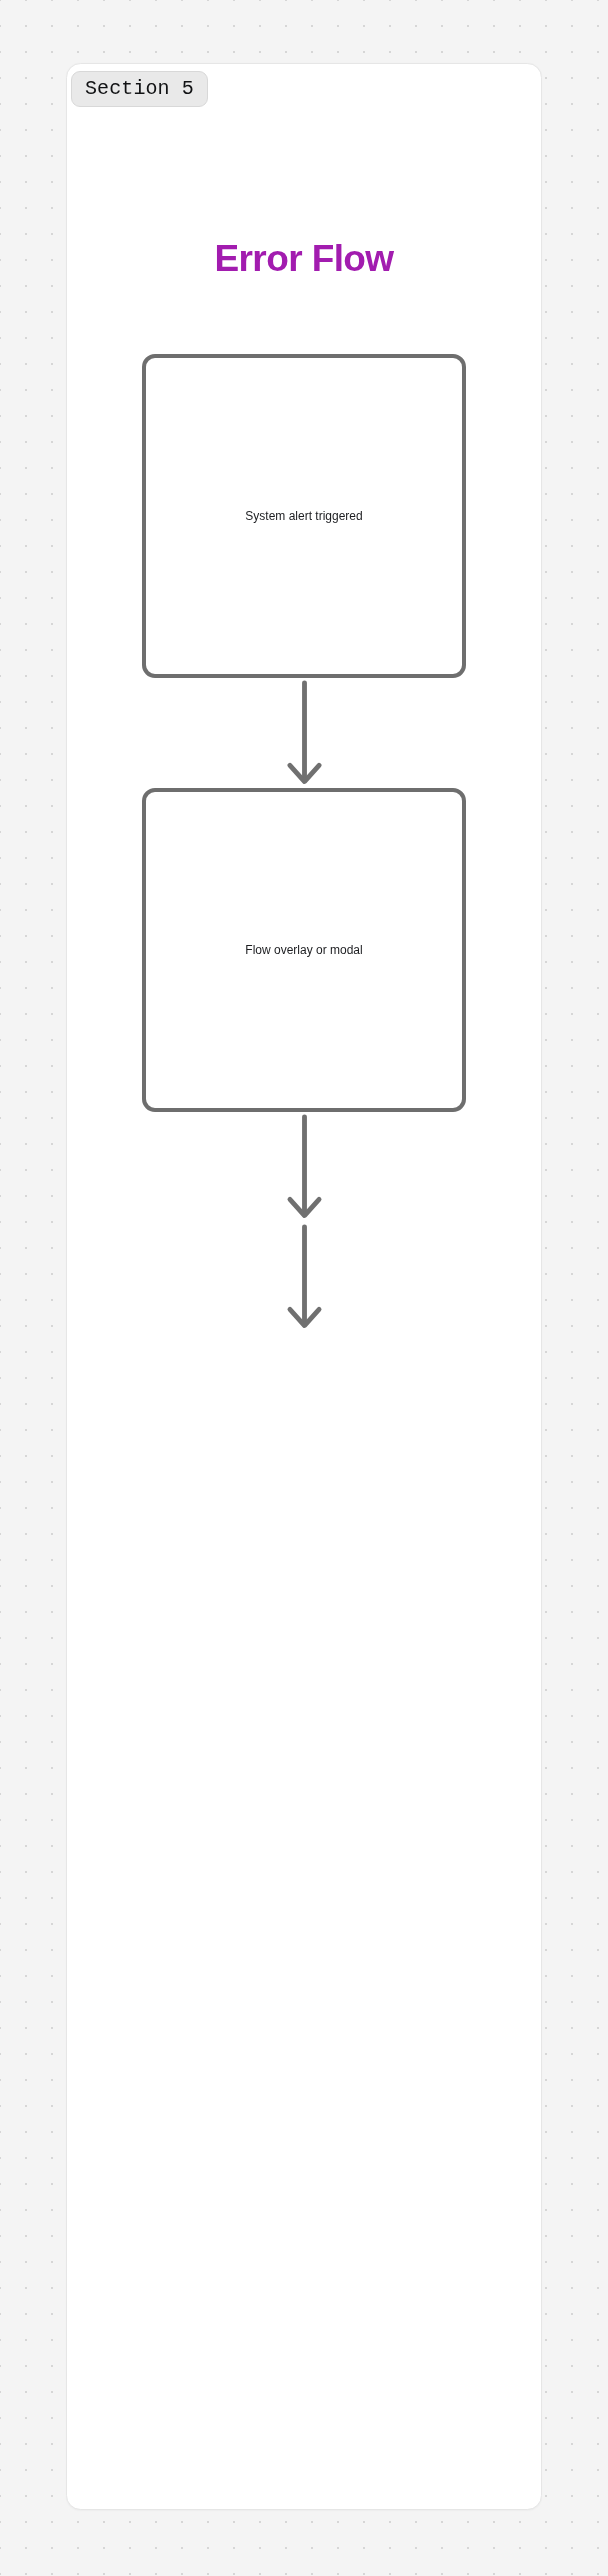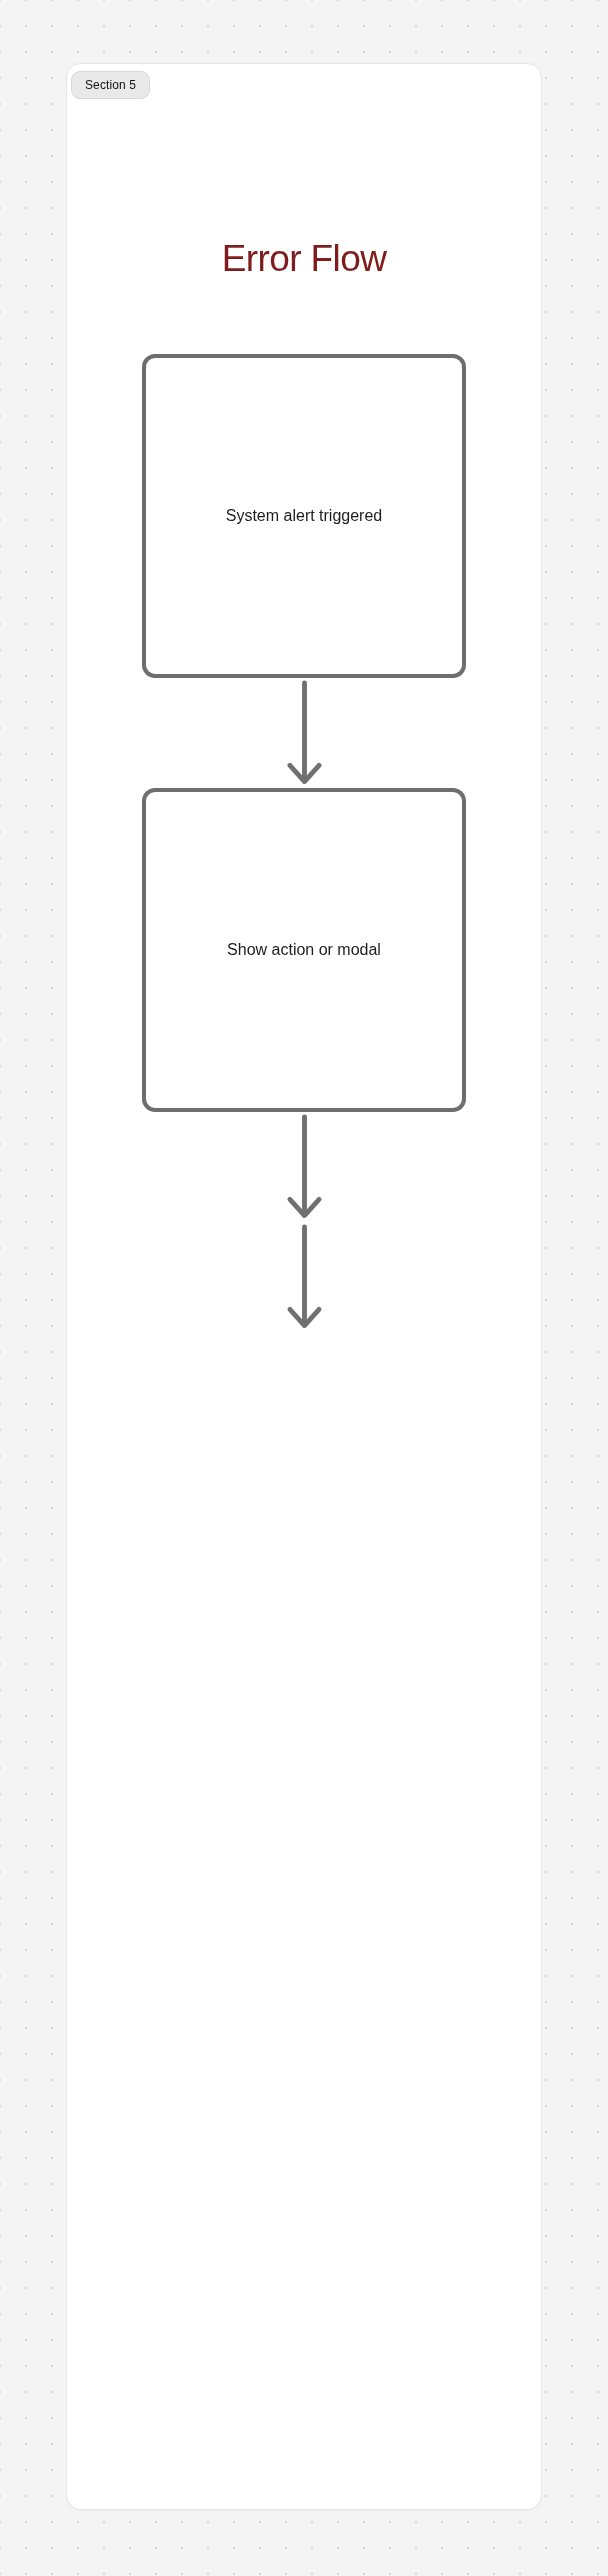--- a/index.html
+++ b/index.html
@@ -35,39 +35,40 @@
 
   
   #section-badge {
     position: absolute;
     left: 71px;
     top: 71px;
     padding: 6.5px 13px 7.3px 13px;
     background: #e9e9e9;
     border: 0.8px solid #d8d8d8;
     border-radius: 9px;
-    font-size: 12px;
+    font-size: 20px;
     line-height: 1;
     color: #111214;
     letter-spacing: 0.1px;
     white-space: nowrap;
     z-index: 5;
+    font-family: Liberation Mono, monospace;
   }
 
   
   #flow-title {
     position: absolute;
     left: 66px;
     top: 239px;
     width: 476px;
     text-align: center;
     font-size: 37px;
-    font-weight: 400;
+    font-weight: 700;
     letter-spacing: -0.6px;
-    color: #7f1d1d;
+    color: #a21caf;
     line-height: 1.1;
   }
 
   
   #flow-column {
     position: absolute;
     left: 66px;
     top: 354px;
     width: 476px;
     display: flex;
@@ -82,21 +83,21 @@
     border-radius: 13px;
     background: #ffffff;
     display: flex;
     align-items: center;
     justify-content: center;
     padding: 0 34px;
     flex: none;
   }
 
   .flow-node-label {
-    font-size: 16px;
+    font-size: 12px;
     line-height: 1.55;
     color: #1c1d20;
     text-align: left;
     font-weight: 400;
   }
 
   
   .flow-arrow {
     width: 49px;
     height: 110px;
@@ -121,21 +122,21 @@
   </div>
 
   <div class="flow-arrow">
     <svg viewBox="0 0 60 136" xmlns="http://www.w3.org/2000/svg">
       <path d="M30 6 L30 126" fill="none" stroke="#707070" stroke-width="6" stroke-linecap="round"></path>
       <path d="M12 108 L30 128 L48 108" fill="none" stroke="#707070" stroke-width="6" stroke-linecap="round" stroke-linejoin="round"></path>
     </svg>
   </div>
 
   <div class="flow-node">
-    <span class="flow-node-label">Show action or modal</span>
+    <span class="flow-node-label">Flow overlay or modal</span>
   </div>
 
   <div class="flow-arrow">
     <svg viewBox="0 0 60 136" xmlns="http://www.w3.org/2000/svg">
       <path d="M30 6 L30 126" fill="none" stroke="#707070" stroke-width="6" stroke-linecap="round"></path>
       <path d="M12 108 L30 128 L48 108" fill="none" stroke="#707070" stroke-width="6" stroke-linecap="round" stroke-linejoin="round"></path>
     </svg>
   </div>
 
 

